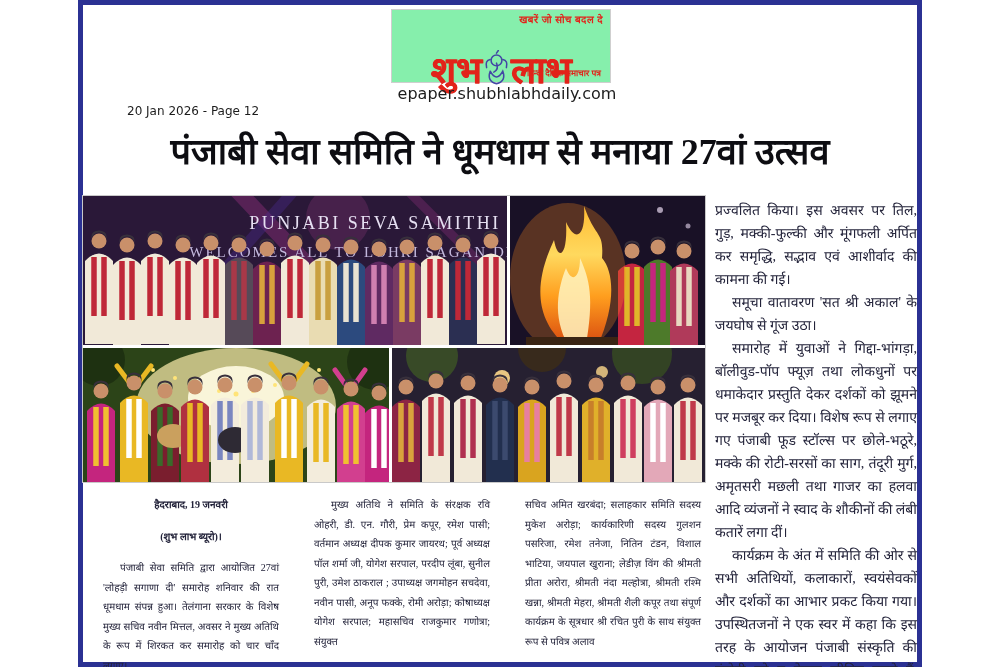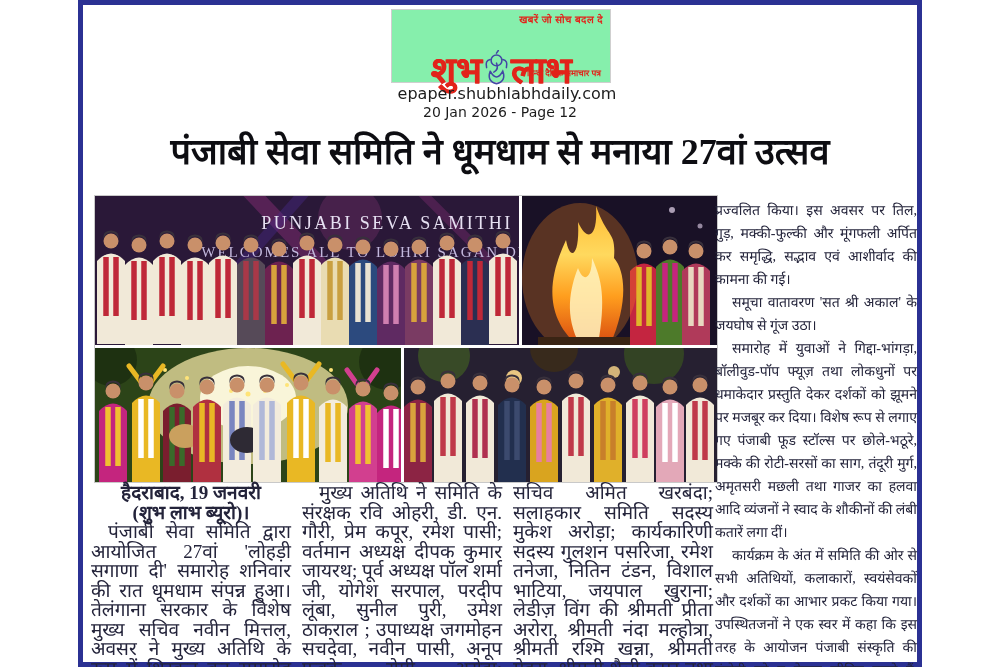--- a/index.html
+++ b/index.html
@@ -15,41 +15,41 @@
   .logo-box{
     position:absolute;left:50%;margin-left:-109px;top:4px;width:218px;height:72px;
     border:1px solid #cfcfcf;background:#86efac;
   }
   .tagline{position:absolute;right:7px;top:2px;font-size:10px;font-weight:bold;color:#e2231a;letter-spacing:.5px;}
   .logo-row{position:absolute;left:0;right:0;top:13px;display:flex;align-items:center;justify-content:center;gap:1px;margin-top:27px;}
   .logo-word{color:#e2231a;font-weight:bold;font-size:37px;line-height:1;text-shadow:.6px 0 #e2231a;}
   .logo-sub{position:absolute;right:9px;bottom:4px;font-size:8.5px;color:#e2231a;font-weight:bold;padding-left:24px;}
   .site-url{position:absolute;top:79px;left:0;right:0;text-align:center;
     font-family:"DejaVu Sans",sans-serif;font-size:16px;color:#1c1c1c;padding-left:14px;}
-  .date-page{position:absolute;top:99px;left:0;right:0;text-align:center;
-    font-family:"DejaVu Sans",sans-serif;font-size:14px;color:#1c1c1c;}
+  .date-page{position:absolute;top:99px;left:0;right:0;
+    font-family:"DejaVu Sans",sans-serif;font-size:12px;color:#1c1c1c;padding-left:44px;}
   
   .headline{
     position:absolute;top:116px;left:12px;right:12px;margin:0;text-align:center;
     font-size:36px;font-weight:bold;color:#0d0d12;line-height:62px;white-space:nowrap;
   }
   
-  .collage{position:absolute;left:12px;top:191px;width:622px;height:286px;background:#fff;outline:1px solid #c9c9c9;}
+  .collage{position:absolute;left:0;top:191px;width:622px;height:286px;background:#fff;outline:1px solid #c9c9c9;}
   .ph{position:absolute;overflow:hidden;background:#1d1526;}
   .phA{left:0;top:0;width:424px;height:149px;}
   .phB{left:427px;top:0;width:195px;height:149px;}
   .phC{left:0;top:152px;width:306px;height:134px;}
   .phD{left:309px;top:152px;width:313px;height:134px;}
   .ph svg{display:block;width:100%;height:100%;}
   
   .right-col{position:absolute;left:632px;top:194px;width:202px;}
   .right-col p{margin:0;font-size:14px;line-height:23px;text-align:justify;color:#23233a;}
   .cols{position:absolute;left:8px;top:478px;width:622px;display:flex;gap:11px;}
   .col{flex:1;min-width:0;}
-  .col p{margin:0;font-size:19px;line-height:19.5px;text-align:justify;color:#23233a;}
+  .col p{margin:12px;font-size:10px;line-height:19.5px;text-align:justify;color:#23233a;}
   .dateline{text-align:center !important;font-weight:bold;}
   .ind{text-indent:17px;}
 </style>
 </head>
 <body>
 
 <div class="frame">
 
   <div class="logo-box">
     <div class="tagline">खबरें जो सोच बदल दे</div>

